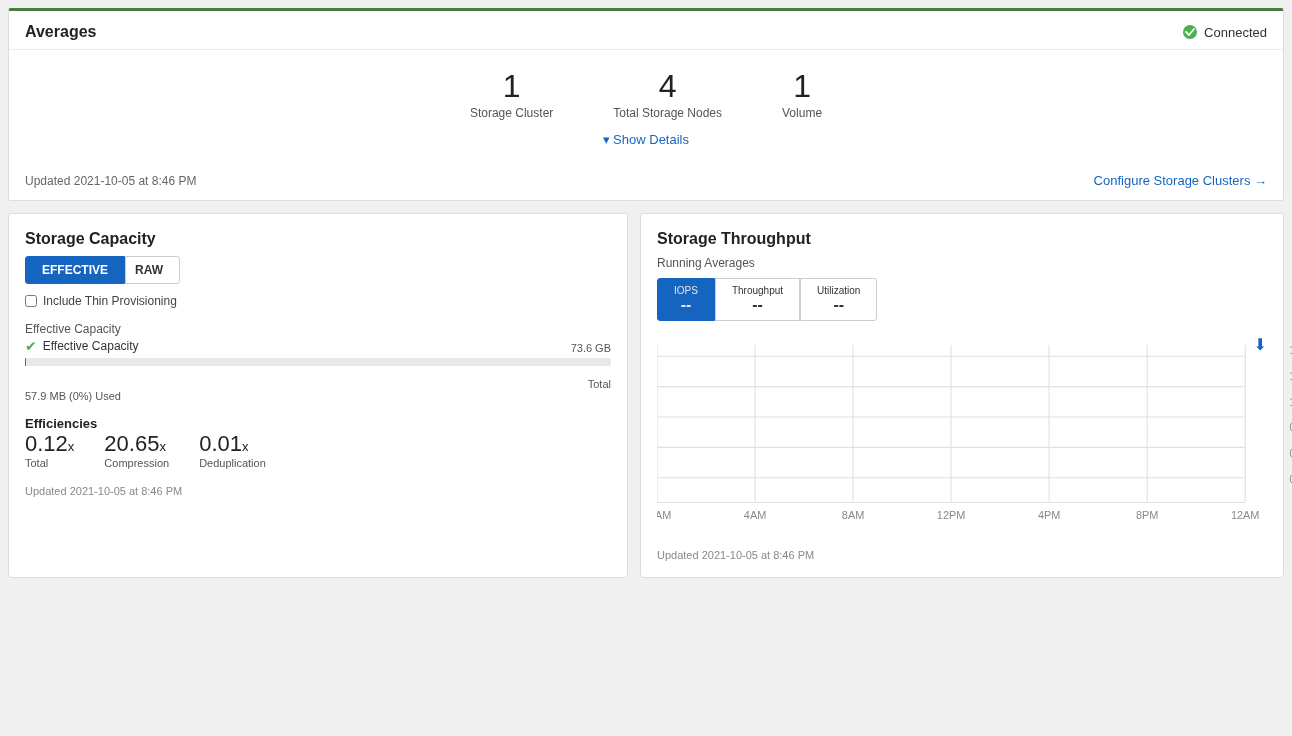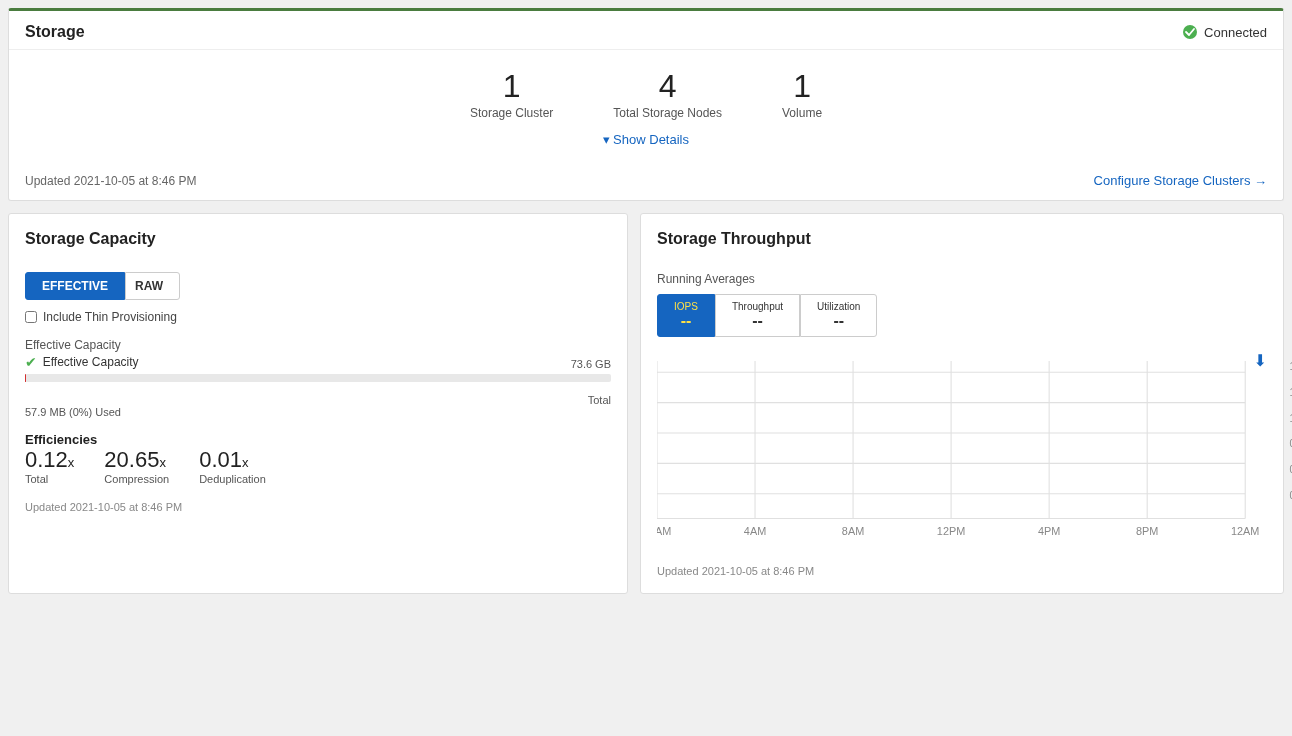--- a/index.html
+++ b/index.html
@@ -111,21 +111,21 @@
       flex: 1;
       background: #fff;
       border: 1px solid #ddd;
       border-radius: 3px;
       padding: 16px;
     }
     .card-title {
       font-size: 16px;
       font-weight: 600;
       color: #222;
-      margin-bottom: 24px;
+      margin-bottom: 8px;
     }
     
     .tab-row {
       display: flex;
       gap: 0;
       margin-bottom: 10px;
     }
     .tab-btn {
       padding: 6px 16px;
       font-size: 12px;
@@ -261,21 +261,21 @@
       padding: 6px 16px;
       font-size: 12px;
       cursor: pointer;
       border: 1px solid #ccc;
       background: #fff;
       color: #333;
       text-align: center;
     }
     .perf-tab.active {
       background: #1565c0;
-      color: #fde047;
+      color: #e5e5e5;
       border-color: #1565c0;
     }
     .perf-tab:first-child { border-radius: 3px 0 0 3px; }
     .perf-tab:last-child { border-radius: 0 3px 3px 0; }
     .perf-tab-value {
       font-size: 16px;
       font-weight: 600;
     }
     .perf-tab-sub {
       font-size: 10px;
@@ -298,21 +298,21 @@
       height: 100%;
     }
   </style>
 </head>
 <body>
 
 <div class="outer-container">
 
   <div class="top-card">
     <div class="top-card-header">
-      <span class="app-title">Storage</span>
+      <span class="app-title">Averages</span>
       <div class="connected-badge">
         <svg class="connected-icon" viewBox="0 0 16 16">
           <circle cx="8" cy="8" r="7" fill="#4caf50"></circle>
           <polyline points="4,8 7,11 12,5" stroke="white" stroke-width="1.8" fill="none" stroke-linecap="round" stroke-linejoin="round"></polyline>
         </svg>
         <span>Connected</span>
       </div>
     </div>
     <div class="top-card-body">
       <div class="metrics-row">

